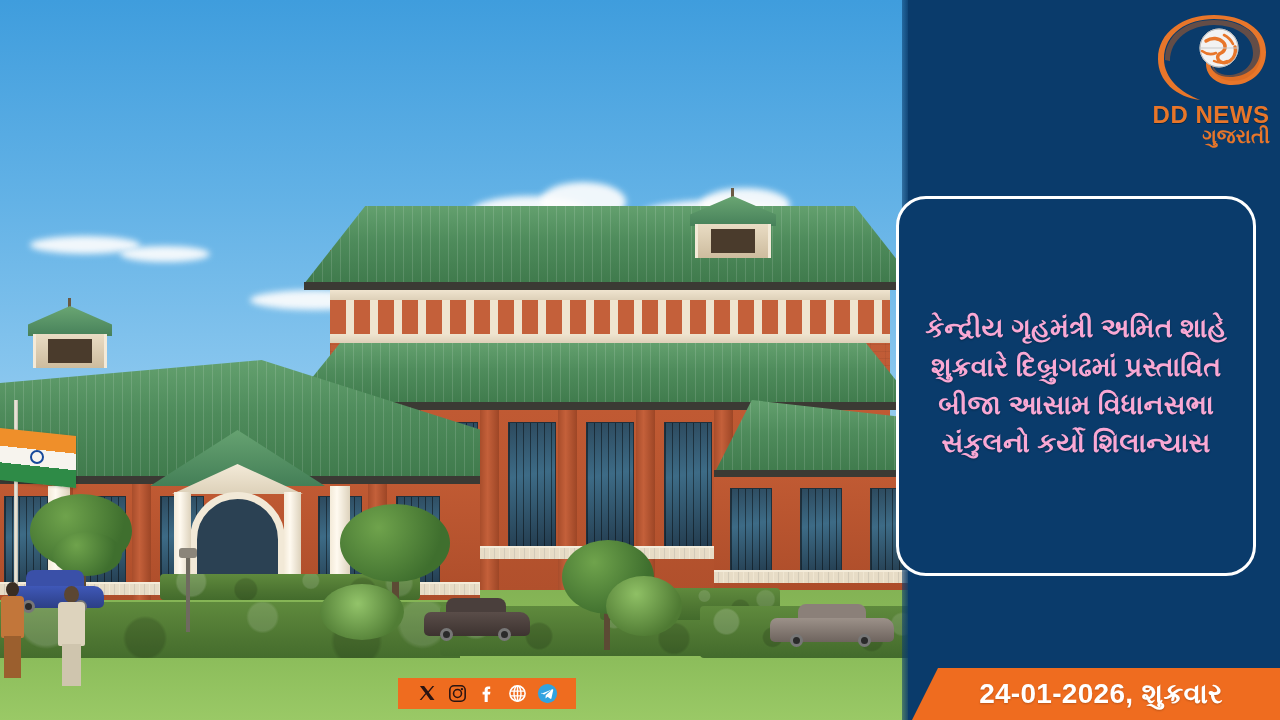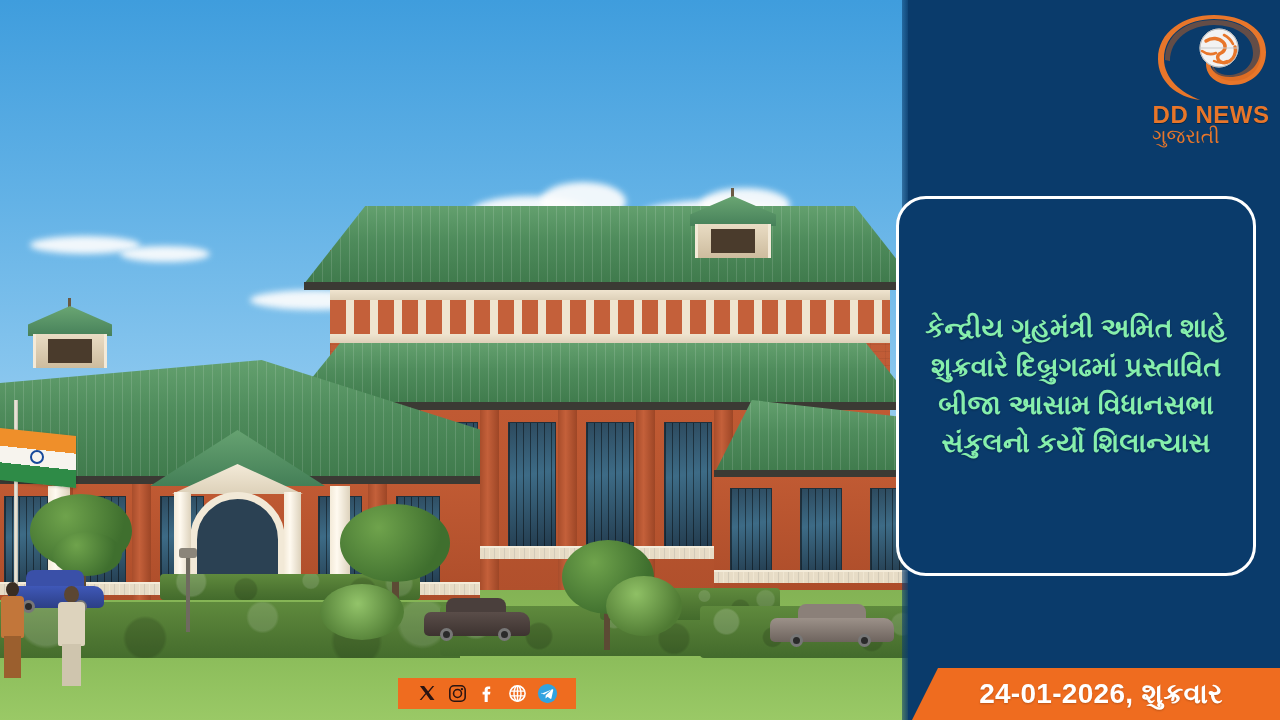--- a/index.html
+++ b/index.html
@@ -163,35 +163,35 @@
   
   .logo { position:absolute; left:1152px; top:15px; width:118px; height:132px; }
   .logoMark { position:absolute; left:50%; top:0; transform:translateX(-50%); width:110px; height:86px; }
   .ddText {
     position:absolute; left:0; right:0; top:86px; text-align:center;
     color:#e8762a; font-size:24px; font-weight:bold; letter-spacing:.5px;
     font-family:"Liberation Sans", sans-serif;
     text-shadow:0 1px 0 rgba(0,0,0,.35);
   }
   .guText {
-    position:absolute; left:0; right:0; top:110px; text-align:left;
-    color:#e8762a; font-size:20px; font-weight:normal;
+    position:absolute; left:0; right:0; top:110px; text-align:right;
+    color:#e8762a; font-size:20px; font-weight:bold;
     font-family:"Liberation Sans", sans-serif;
   }
 
   
   .headlineBox {
     position:absolute; left:896px; top:196px; width:360px; height:380px;
     border:3px solid #ffffff; border-radius:30px;
     background:#0a3b6b;
     display:flex; align-items:center; justify-content:center;
     padding:14px 20px;
   }
   .headline {
-    color:#86efac; text-align:center; font-weight:bold;
+    color:#f9a8d4; text-align:center; font-weight:bold;
     font-size:27px; line-height:1.42;
     font-family:"Liberation Sans", sans-serif;
     text-shadow:0 1px 2px rgba(0,0,0,.3);
     word-break:keep-all;
   }
 
   
   .dateBanner {
     position:absolute; left:912px; top:668px; width:368px; height:52px;
     background:#ef6c1f;

